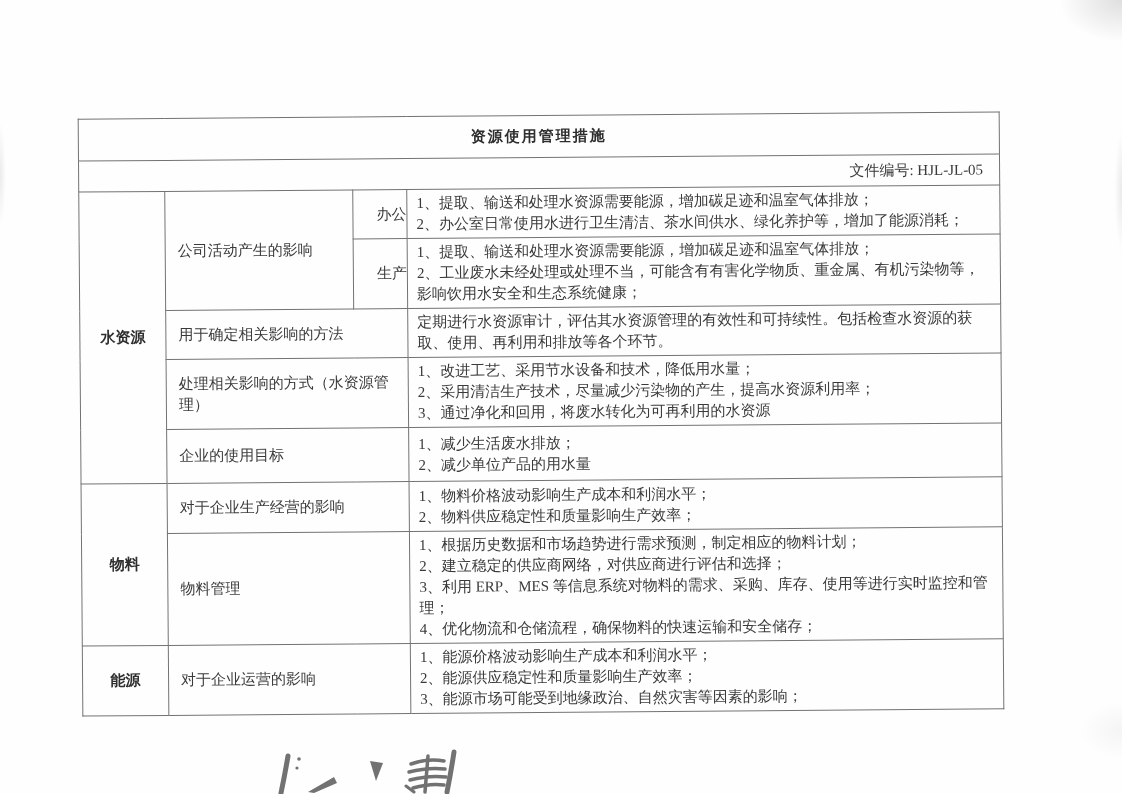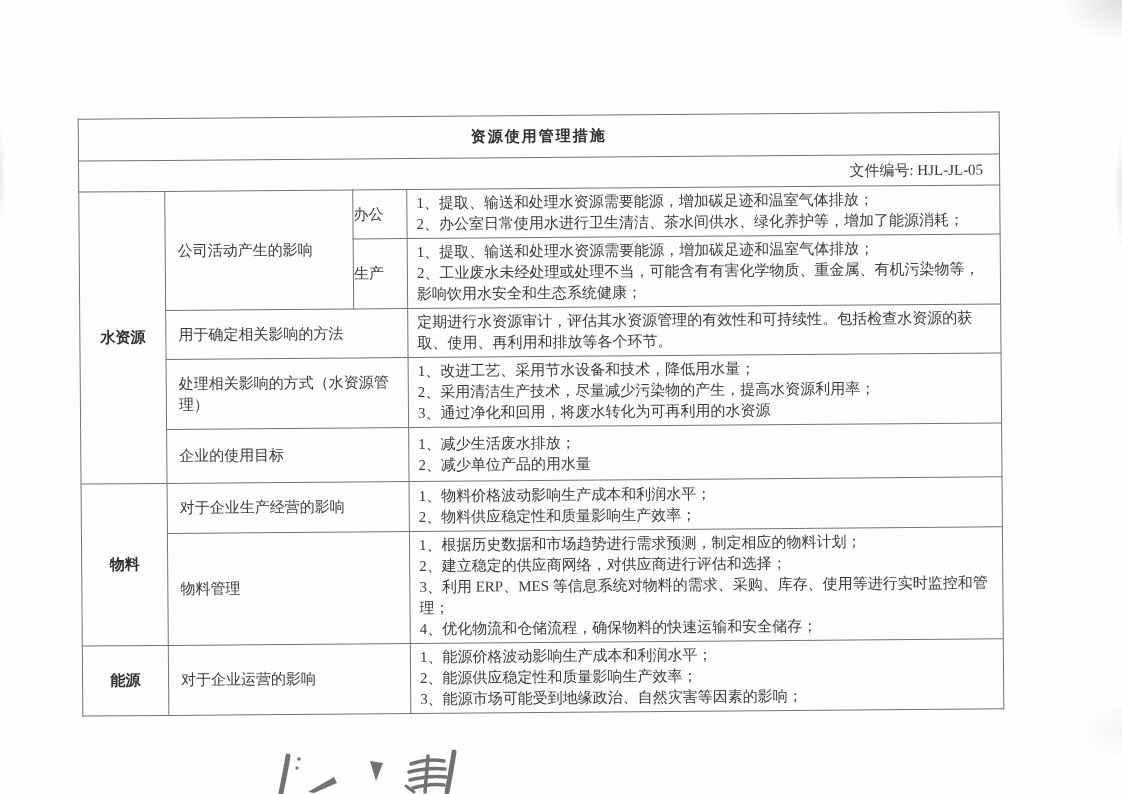--- a/index.html
+++ b/index.html
@@ -56,21 +56,21 @@
   td.cat-cell {
     text-align: center;
     font-weight: bold;
     font-size: 16.5px;
     color: #2e2e2e;
   }
   td.label-cell {
     padding: 3px 6px 3px 12px;
   }
   td.sub-cell {
-    text-align: left;
+    text-align: right;
     margin-left: 28px;
   }
   td.content-cell {
     padding: 3px 10px 3px 9px;
     white-space: pre-line;
   }
   .r-office td      { height: 47px; }
   .r-production td  { height: 65px; }
   .r-method td      { height: 48px; }
   .r-treatment td   { height: 63px; }

